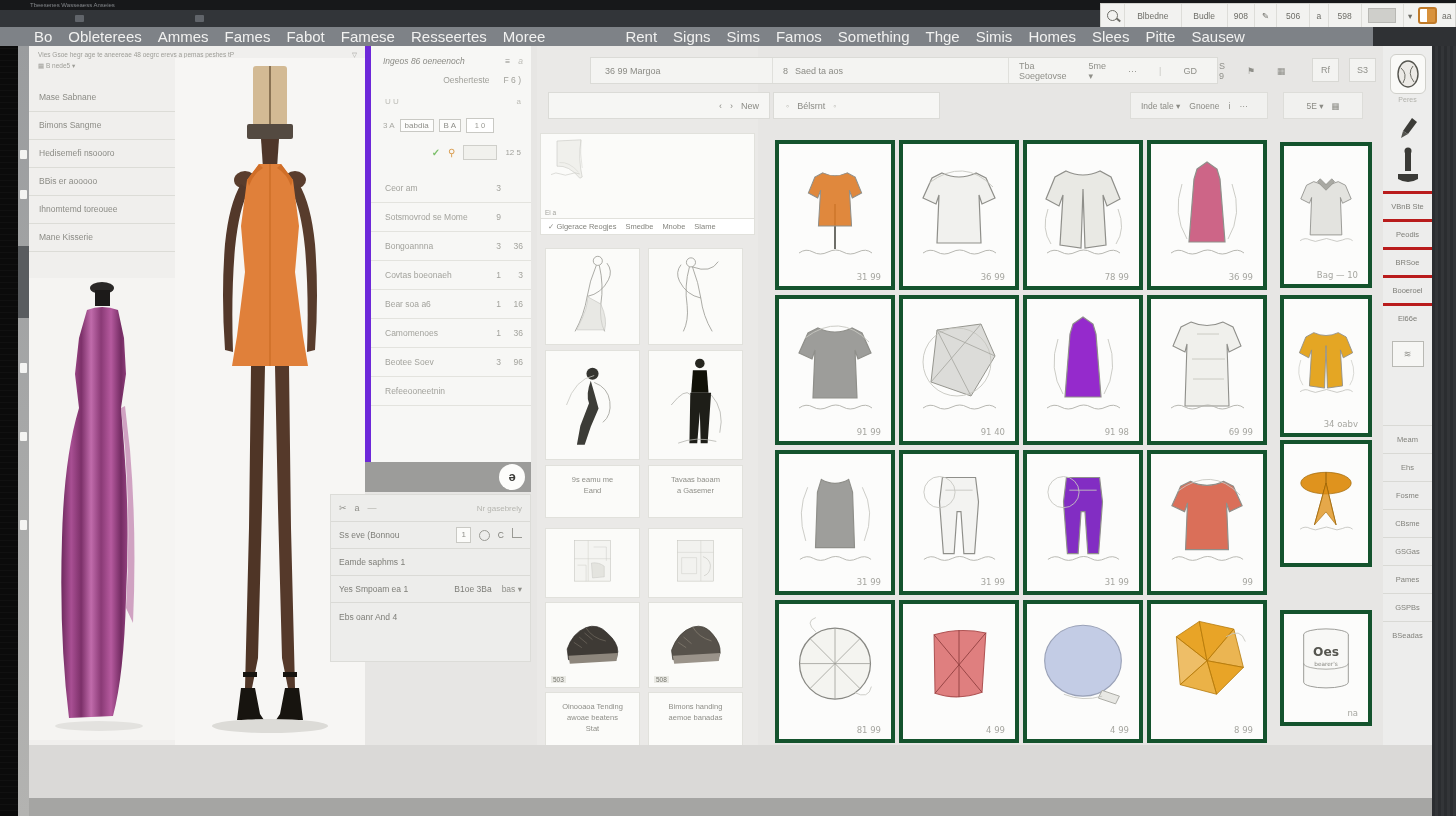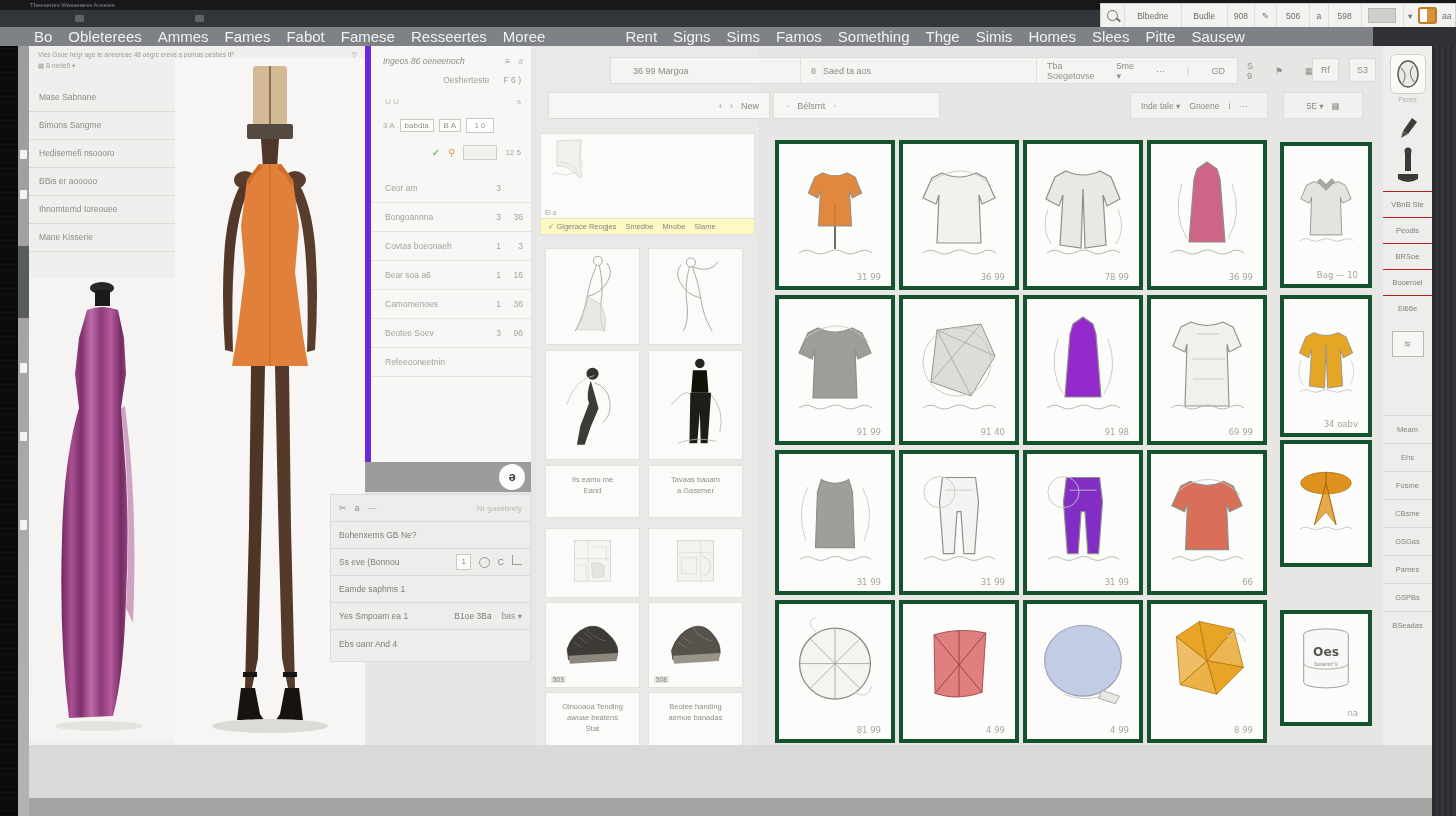--- a/index.html
+++ b/index.html
@@ -81,28 +81,28 @@
   .ex-btn{border:1px solid #c9c9c4;background:#fbfbf9;padding:0 4px;height:14px;line-height:14px;font-size:8px;color:#8f8f89;margin-left:5px;}
   .ico-circ{width:9px;height:9px;border:1.2px solid #9a9a94;border-radius:50%;display:inline-block;margin-left:8px;}
   .ico-crop{width:9px;height:9px;border:1.2px solid #9a9a94;border-top:none;border-right:none;display:inline-block;margin-left:8px;position:relative;top:-2px;}
   .ex-dd{margin-left:10px;color:#8f8f89;}
   
   .gallery{left:537px;top:46px;width:221px;height:714px;background:#eae9e7;}
   .g-card{position:absolute;background:#fbfbf9;border:1px solid #e1e1dc;box-sizing:border-box;}
   .g-preview{left:3px;top:87px;width:215px;height:86px;}
   .g-prev-sk{position:absolute;left:1px;top:1px;width:66px;height:72px;}
   .g-tag{position:absolute;left:4px;bottom:2px;font-size:6.5px;color:#a3a39d;}
-  .g-tabs{position:absolute;left:3px;top:172px;width:215px;height:17px;background:#fef9c3;border:1px solid #e1e1dc;
+  .g-tabs{position:absolute;left:3px;top:172px;width:215px;height:17px;background:#ffffff;border:1px solid #e1e1dc;
           box-sizing:border-box;display:flex;align-items:center;gap:9px;padding-left:7px;font-size:7.5px;color:#84847e;}
   .g-thumb{position:absolute;width:95px;}
   .g-cap{font-size:7.5px;color:#8f8f89;text-align:center;line-height:11px;padding-top:8px;}
   .shoe-tag{position:absolute;left:5px;bottom:4px;font-size:6.5px;color:#77776f;background:#e9e9e4;padding:0 2px;}
   
-  .h1bar{left:610px;top:57px;width:628px;height:27px;background:#f4f4f2;border:1px solid #dbdbd7;
-         box-sizing:border-box;display:flex;font-size:9px;color:#8b8b85;padding-left:8px;}
+  .h1bar{left:590px;top:57px;width:628px;height:27px;background:#f4f4f2;border:1px solid #dbdbd7;
+         box-sizing:border-box;display:flex;font-size:9px;color:#8b8b85;}
   .h1bar>div{display:flex;align-items:center;box-sizing:border-box;}
   .h1s1{flex:0 0 182px;border-right:1px solid #e0e0dc;padding-left:14px;}
   .h1s2{flex:0 0 236px;border-right:1px solid #e0e0dc;padding-left:10px;gap:7px;}
   .h1s3{flex:1;padding-left:10px;gap:22px;color:#90908a;}
   .h1s3 .sep{color:#c8c8c3;}
   .hbtn{position:absolute;top:58px;width:27px;height:24px;background:#f3f3f1;border:1px solid #d8d8d4;
         box-sizing:border-box;text-align:center;line-height:22px;font-size:9px;color:#90908a;}
   .h2input{left:548px;top:92px;width:222px;height:27px;background:#f6f6f4;border:1px solid #dbdbd7;box-sizing:border-box;
            display:flex;align-items:center;justify-content:flex-end;gap:8px;padding-right:10px;font-size:9px;color:#8b8b85;}
   .h2filter{left:773px;top:92px;width:167px;height:27px;background:#f6f6f4;border:1px solid #dbdbd7;box-sizing:border-box;
@@ -121,21 +121,21 @@
   .sidecol .card{position:absolute;left:0;width:92px;}
   
   .rt{left:1383px;top:46px;width:49px;height:770px;background:#ededec;}
   .rt-sph{margin:8px auto 0;width:34px;height:38px;background:#fafaf8;border:1px solid #d0d0cb;border-radius:6px;
           display:flex;align-items:center;justify-content:center;}
   .rt-lab0{text-align:center;font-size:7px;color:#b2b2ac;margin-top:2px;}
   .rt-pen{margin:12px auto 0;width:22px;height:26px;}
   .rt-pin{margin:6px auto 0;width:24px;height:36px;}
   .rt-labs{margin-top:8px;}
   .rt-lab{height:25px;line-height:25px;text-align:center;font-size:7.5px;color:#7e7e78;border-top:1px solid #dddDD8;}
-  .rt-lab{border-top:1px solid #b91c1c;}
+  .rt-lab{border-top:3px solid #b91c1c;}
   .rt-box{margin:10px auto 0;width:30px;height:24px;border:1px solid #b9b9b4;background:#f6f6f4;
           text-align:center;line-height:24px;font-size:9px;color:#8e8e88;}
   .rt-labs2{margin-top:58px;}
   .rt-lab2{height:27px;line-height:27px;text-align:center;font-size:7.5px;color:#83837d;border-top:1px solid #d9d9d5;}
   .rstrip{left:1432px;top:46px;width:24px;height:770px;
           background:repeating-linear-gradient(90deg,#2b2d30 0 3px,#333538 3px 6px);}
   
   .botbar{left:29px;top:745px;width:1403px;height:55px;background:#dad9d7;}
   .botbar2{left:29px;top:798px;width:1403px;height:18px;background:#a5a5a3;}
   svg{display:block;}
@@ -325,20 +325,25 @@
     <span>12 5</span>
   </div>
   <div class="pr-rows">
 
   <div class="pr-row">
         <span class="l">Ceor am</span>
         <span class="v1">3</span>
         <span class="v2"></span>
       </div>
       <div class="pr-row">
+        <span class="l">Sotsmovrod se Mome</span>
+        <span class="v1">9</span>
+        <span class="v2"></span>
+      </div>
+      <div class="pr-row">
         <span class="l">Bongoannna</span>
         <span class="v1">3</span>
         <span class="v2">36</span>
       </div>
       <div class="pr-row">
         <span class="l">Covtas boeonaeh</span>
         <span class="v1">1</span>
         <span class="v2">3</span>
       </div>
       <div class="pr-row">
@@ -368,23 +373,20 @@
   <span class="gb-ico">ə</span>
 </div>
 
 <div class="abs export">
   <div class="ex-row ex-head">
     <span>✂</span>
     <span style="margin-left:8px">a</span>
     <span style="margin-left:8px;color:#b6b6b0">—</span>
     <span class="sp"></span>
     <span class="r">Nr gasebrely</span>
-  </div>
-  <div class="ex-row">
-    <span>Bohenxems GB Ne?</span>
   </div>
   <div class="ex-row">
     <span>Ss eve (Bonnou</span>
     <span class="sp"></span>
     <span class="ex-btn">1</span>
     <span class="ico-circ"></span>
     <span style="margin-left:8px">C</span>
     <span class="ico-crop"></span>
   </div>
   <div class="ex-row">
@@ -539,21 +541,21 @@
 
   <div class="g-card g-thumb cap2" style="left: 8px; top: 646px; height: 58px;">
         <div class="g-cap">
           <div>Oinooaoa Tending</div>
           <div>awoae beatens</div>
           <div>Stat</div>
         </div>
       </div>
       <div class="g-card g-thumb cap2" style="left: 111px; top: 646px; height: 58px;">
         <div class="g-cap">
-          <div>Beotee handing</div>
+          <div>Bimons handing</div>
           <div>aemoe banadas</div>
           <div></div>
         </div>
       </div>
     </div>
 </div>
 
 <div class="abs h1bar">
   <div class="h1s1">
     <span>36 99 Margoa</span>
@@ -724,21 +726,21 @@
       <div class="cap">31 99</div>
     </div>
     <div class="card">
       <div class="sk">
         <svg viewBox="0 0 100 120" width="100%" height="100%" preserveAspectRatio="xMidYMid meet">
           <path d="M33 24 Q50 32 67 24 L77 29 L86 49 L73 55 L70 46 L72 94 L28 94 L30 46 L27 55 L14 49 L23 29 Z" fill="#d4563c" fill-opacity="0.85" stroke="#8f8f8a" stroke-width="1.2"></path>
           <path d="M20 34 Q55 8 84 38" fill="none" stroke="#c6c6c0" stroke-width="0.9"></path>
           <path d="M14 104 q7 -5 14 -1 t15 0 t15 0 t15 0 t14 1" fill="none" stroke="#b8b8b2" stroke-width="1"></path>
         </svg>
       </div>
-      <div class="cap">66</div>
+      <div class="cap">99</div>
     </div>
     <div class="card">
       <div class="sk">
         <svg viewBox="0 0 100 120" width="100%" height="100%" preserveAspectRatio="xMidYMid meet">
           <circle cx="50" cy="58" r="37" fill="#eeeeea" fill-opacity="0.6" stroke="#888883" stroke-width="1.3"></circle>
           <path d="M13 58 H87 M24 32 L76 84 M76 32 L24 84 M50 21 V95" stroke="#9a9a94" stroke-width="0.8" fill="none"></path>
           <path d="M30 25 Q18 14 30 10 M70 88 Q85 96 88 82" fill="none" stroke="#c6c6c0" stroke-width="0.9"></path>
         </svg>
       </div>
       <div class="cap">81 99</div>

